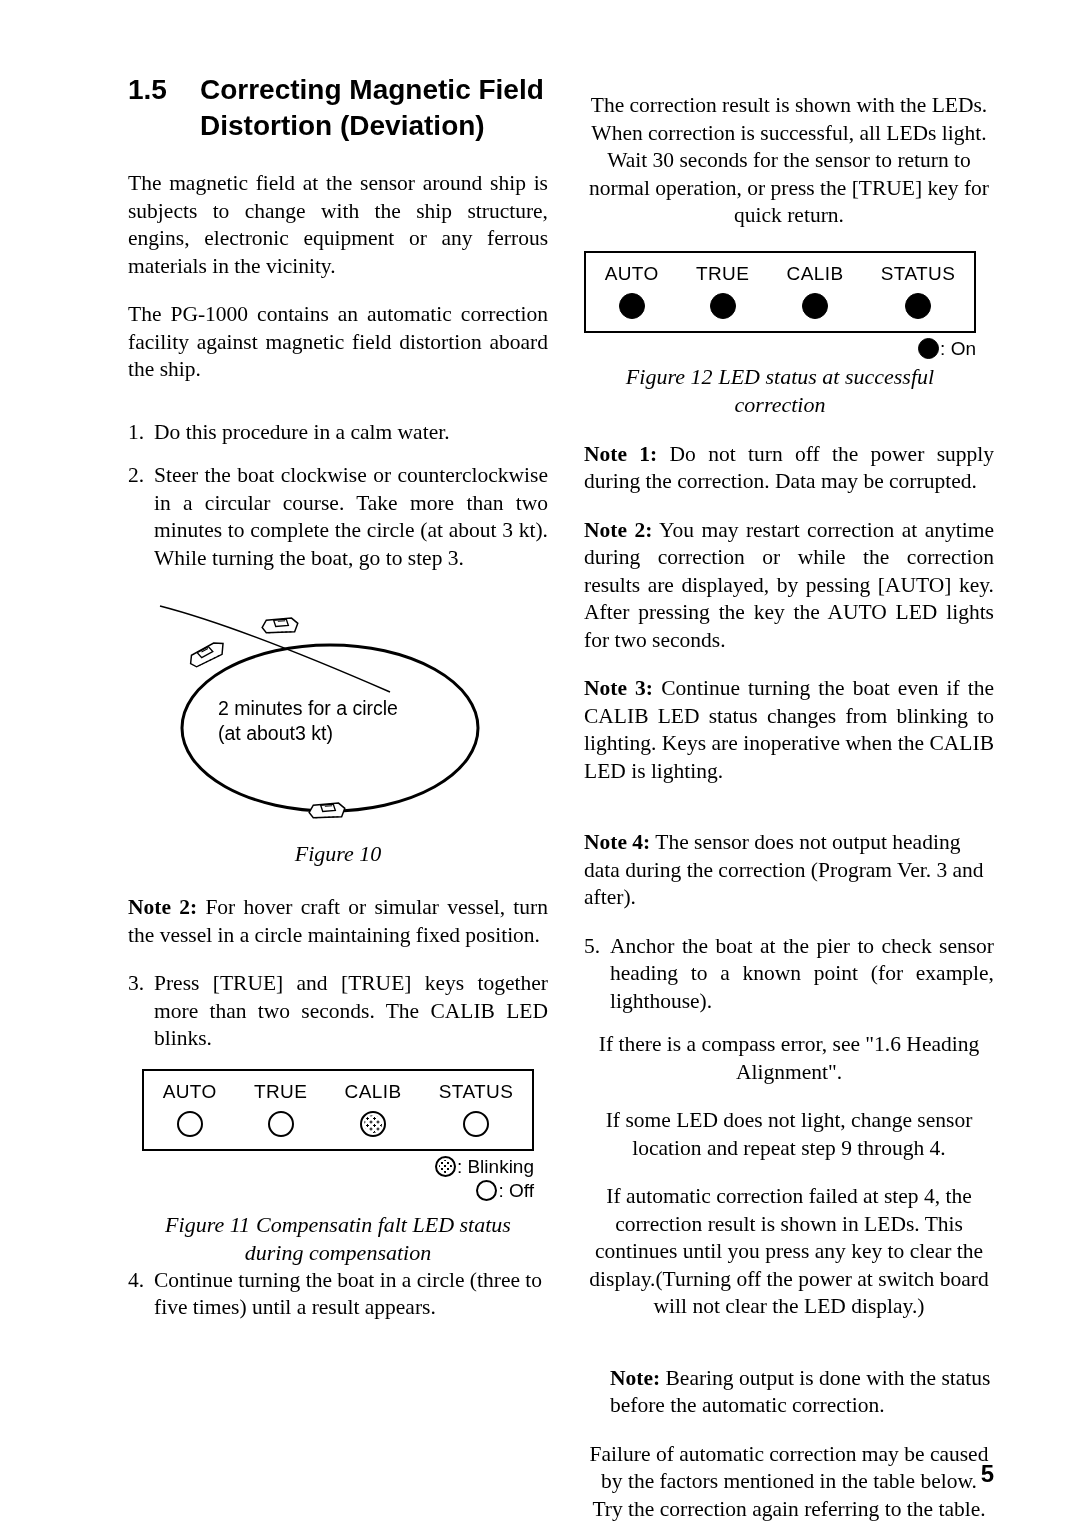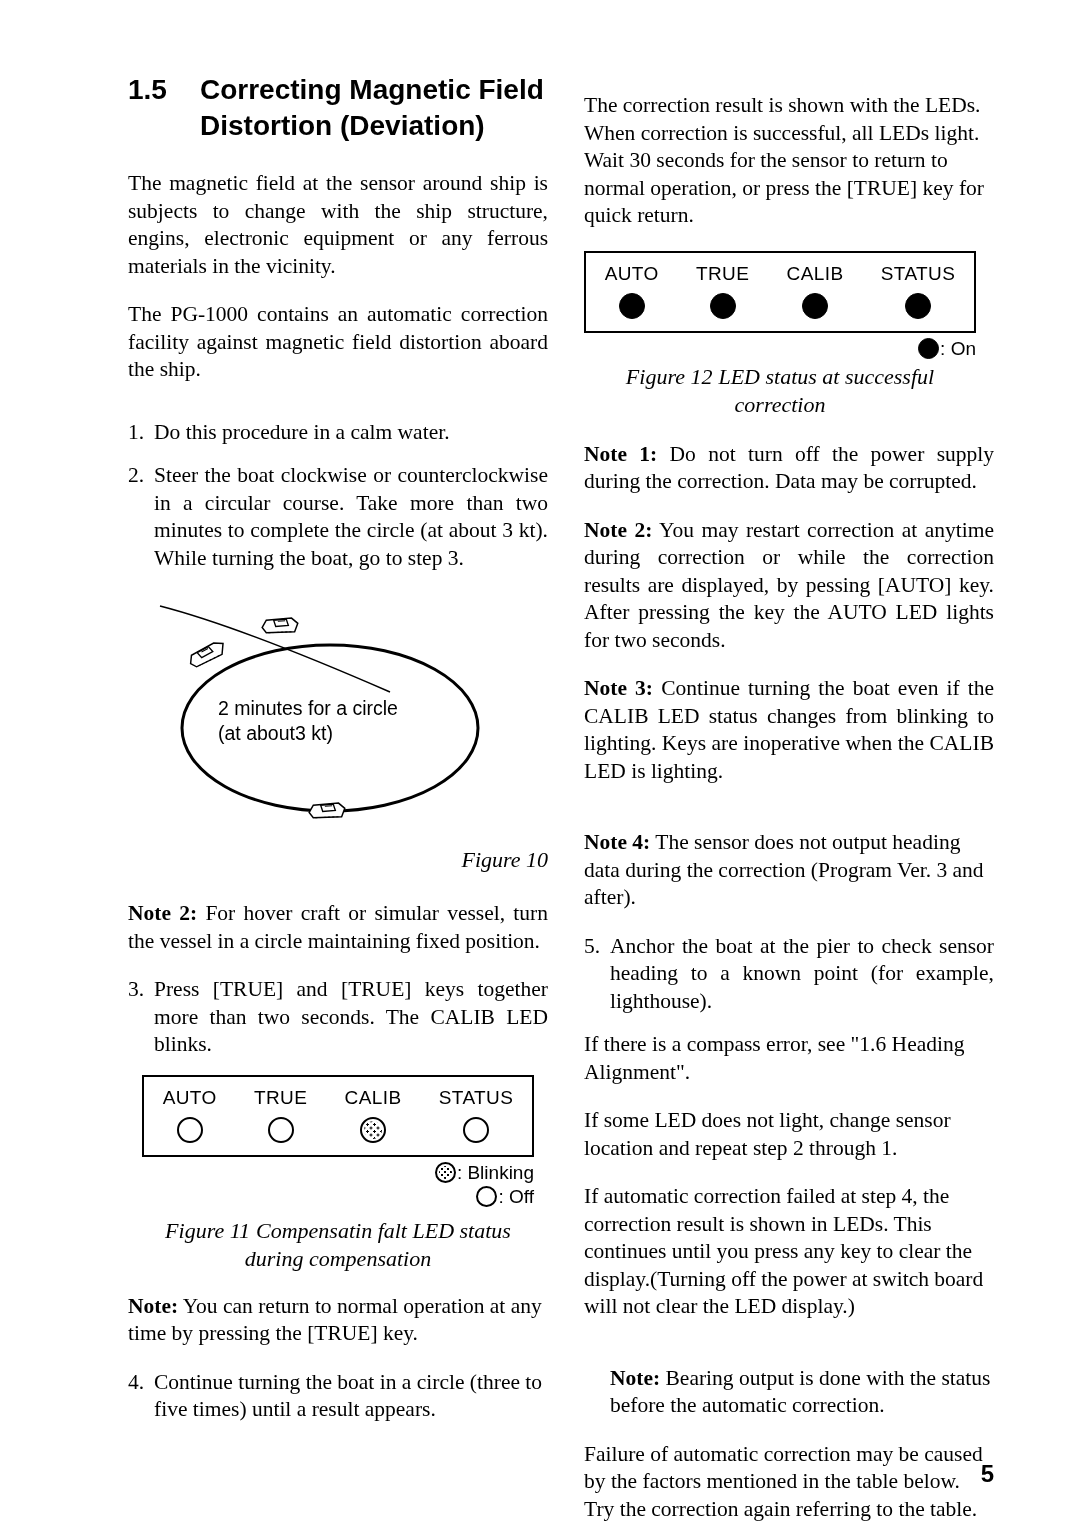--- a/index.html
+++ b/index.html
@@ -51,21 +51,21 @@
   }
 
   
   p.body {
     font-size: 21.5px;
     line-height: 27.5px;
     margin: 0 0 21px 0;
     text-align: justify;
     hyphens: none;
   }
-  p.body.last-left { text-align: left; font-family: Liberation Serif, serif; }
+  p.body.last-left { text-align: center; font-family: Liberation Serif, serif; }
 
   .ol-item {
     display: flex;
     font-size: 21.5px;
     line-height: 27.5px;
     margin: 0 0 16px 0;
   }
   .ol-num {
     flex: 0 0 26px;
     width: 26px;
@@ -257,21 +257,21 @@
           <path d="M2 11 L6 4 L30 2 L36 7 L33 15 L6 16 Z" fill="#fff" stroke="#000" stroke-width="1.4"></path>
           <path d="M13 4 L25 3 L27 9 L15 10 Z" fill="#fff" stroke="#000" stroke-width="1.3"></path>
           <path d="M17 5 L24 4.5" fill="none" stroke="#000" stroke-width="1"></path>
           <path d="M8 16 L30 15" fill="none" stroke="#000" stroke-width="0.9" stroke-dasharray="2 2"></path>
         </g>
       </svg>
       <div class="circle-text">2 minutes for a circle
 (at about3 kt)</div>
     </div>
 
-    <div class="fig-caption" style="margin:8px 0 26px 0;text-align:right;">Figure 10</div>
+    <div class="fig-caption" style="margin:2px 0 26px 0;">Figure 10</div>
 
 
     <p class="note"><b>Note 2:</b><span> For hover craft or simular vessel, turn the vessel in a circle maintaining fixed position.</span></p>
 
     <div class="ol-item">
       <div class="ol-num">3.</div>
       <div class="ol-text">Press [TRUE] and [TRUE] keys together more than two seconds. The CALIB LED blinks.</div>
     </div>
 
     <div style="margin:14px 0 0 14px;width:392px;">
@@ -304,21 +304,20 @@
           <span class="led-dot off"></span>
           <span>: Off</span>
         </div>
       </div>
       <div class="fig-caption" style="margin-top:8px;">
         <span class="fig-word">Figure 11</span><span>Compensatin falt LED status</span>
         <div>during compensation</div>
       </div>
     </div>
 
-    <p class="note ragged" style="margin-top:20px;"><b>Note:</b><span> You can return to normal operation at any time by pressing the [TRUE] key.</span></p>
 
     <div class="ol-item">
       <div class="ol-num">4.</div>
       <div class="ol-text ragged">Continue turning the boat in a circle (three to five times) until a result appears.</div>
     </div>
 
   </div>
 
   <div class="col-right">
 
@@ -365,21 +364,21 @@
 
     <p class="note ragged"><b>Note 4:</b><span> The sensor does not output heading data during the correction (Program Ver. 3 and after).</span></p>
 
     <div class="ol-item">
       <div class="ol-num">5.</div>
       <div class="ol-text">Anchor the boat at the pier to check sensor heading to a known point (for example, lighthouse).</div>
     </div>
 
     <p class="body last-left indented">If there is a compass error, see "1.6 Heading Alignment".</p>
 
-    <p class="body last-left indented">If some LED does not light, change sensor location and repeat step 2 through 1.</p>
+    <p class="body last-left indented">If some LED does not light, change sensor location and repeat step 9 through 4.</p>
 
     <p class="body last-left indented">If automatic correction failed at step 4, the correction result is shown in LEDs. This continues until you press any key to clear the display.(Turning off the power at switch board will not clear the LED display.)</p>
 
     <p class="note ragged indented"><b>Note:</b><span> Bearing output is done with the status before the automatic correction.</span></p>
 
     <p class="body last-left indented">Failure of automatic correction may be caused by the factors mentioned in the table below. Try the correction again referring to the table.</p>
 
   </div>
 
   <div class="page-number">5</div>

